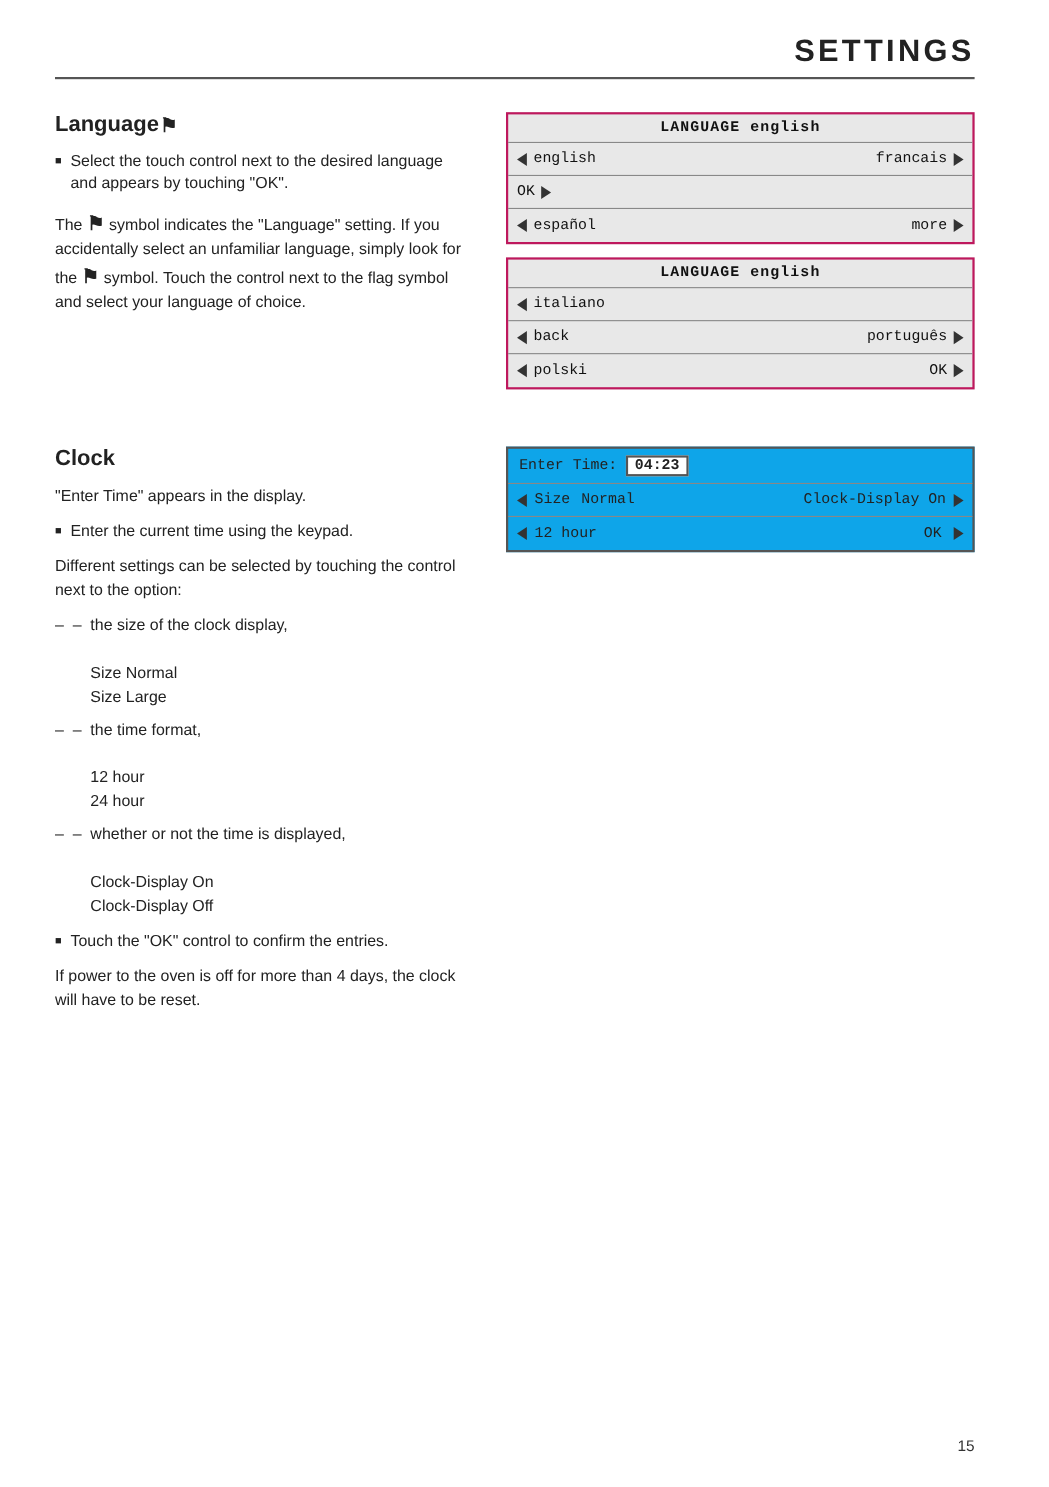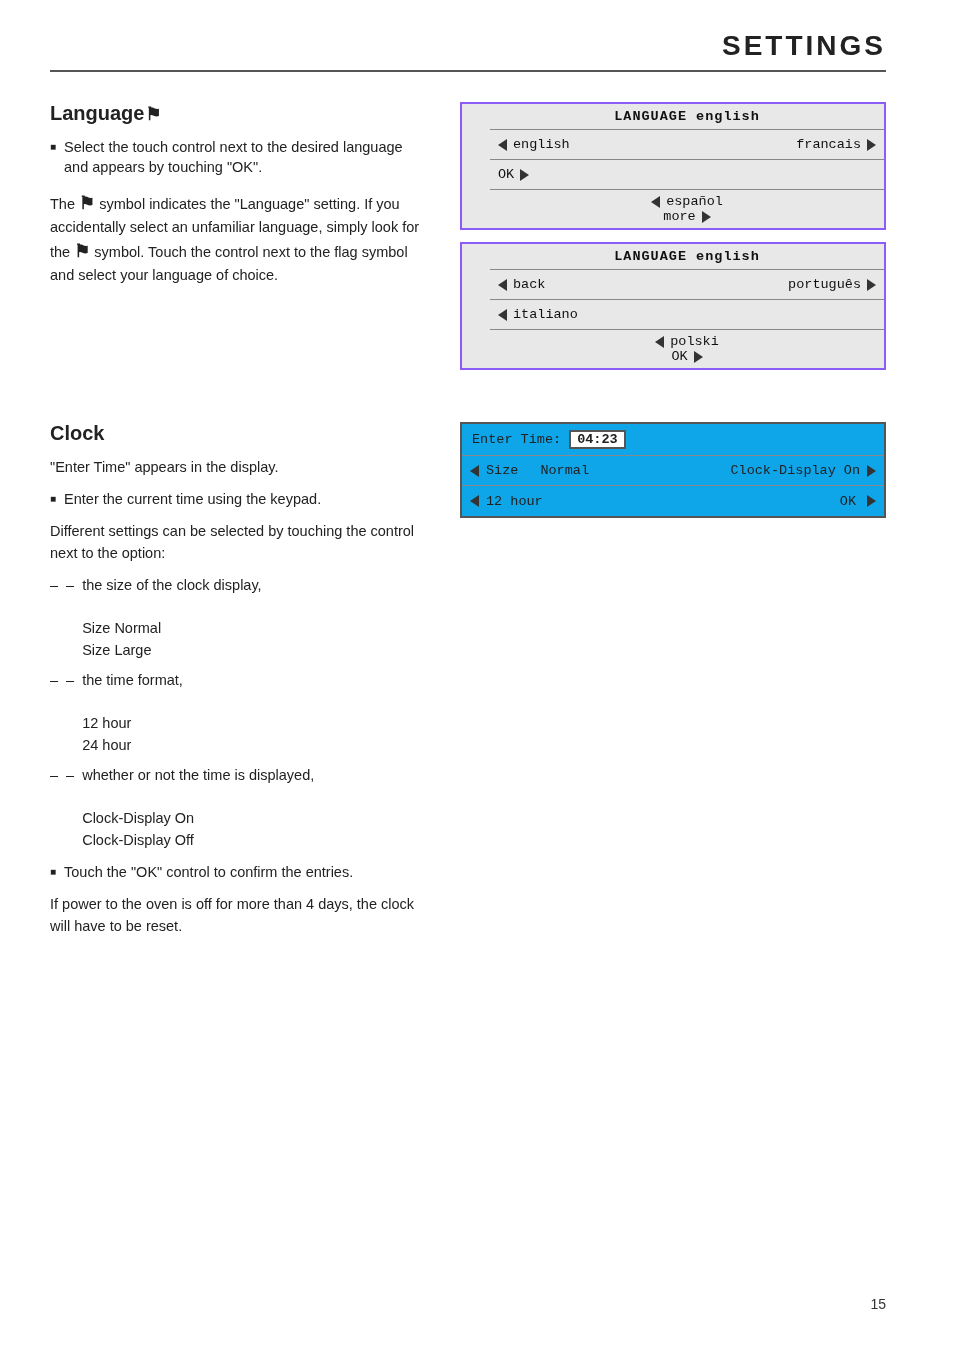--- a/index.html
+++ b/index.html
@@ -87,27 +87,26 @@
     }
 
     .plain-text {
       font-size: 14.5px;
       line-height: 1.5;
       margin-bottom: 10px;
     }
 
     
     .display-box {
-      border: 2px solid #8b5cf6;
+      border: 2px solid #be185d;
       background: #e8e8e8;
       font-family: 'Courier New', monospace;
       font-size: 13.5px;
       margin-bottom: 12px;
       color: #111;
-      padding-left: 28px;
     }
 
     .display-header {
       text-align: center;
       padding: 5px 10px;
       font-size: 13.5px;
       font-weight: bold;
       letter-spacing: 1px;
       border-bottom: 1px solid #888;
     }
@@ -115,21 +114,20 @@
     .display-row {
       display: flex;
       align-items: center;
       border-bottom: 1px solid #888;
       padding: 4px 8px;
       min-height: 30px;
     }
 
     .display-row:last-child {
       border-bottom: none;
-      flex-direction: column;
     }
 
     .display-row .left-item {
       display: flex;
       align-items: center;
       gap: 3px;
       flex: 1;
     }
 
     .display-row .right-item {
@@ -228,36 +226,36 @@
       padding: 4px 8px;
       min-height: 30px;
       gap: 4px;
     }
 
     .time-display-row:last-child {
       border-bottom: none;
     }
 
     .size-label {
-      margin-right: 16px;
+      margin-right: 4px;
     }
 
     .normal-label {
       margin-left: 2px;
     }
 
     .clock-disp-label {
       margin-left: auto;
       margin-right: 4px;
     }
 
     
     .page-number {
       position: absolute;
-      bottom: 40px;
+      bottom: 30px;
       right: 50px;
       font-size: 14px;
       color: #333;
     }
   </style>
 </head>
 <body>
 
 <div class="page">
 
@@ -312,33 +310,33 @@
             <span class="triangle-right"></span>
           </span>
         </div>
       </div>
 
       <div class="display-box">
         <div class="display-header">LANGUAGE english</div>
         <div class="display-row">
           <span class="left-item">
             <span class="triangle-left"></span>
+            <span>italiano</span>
+          </span>
+          <span class="right-item"></span>
+        </div>
+        <div class="display-row">
+          <span class="left-item">
+            <span class="triangle-left"></span>
             <span>back</span>
           </span>
           <span class="right-item">
             <span>português</span>
             <span class="triangle-right"></span>
           </span>
-        </div>
-        <div class="display-row">
-          <span class="left-item">
-            <span class="triangle-left"></span>
-            <span>italiano</span>
-          </span>
-          <span class="right-item"></span>
         </div>
         <div class="display-row">
           <span class="left-item">
             <span class="triangle-left"></span>
             <span>polski</span>
           </span>
           <span class="right-item">
             <span>OK</span>
             <span class="triangle-right"></span>
           </span>

